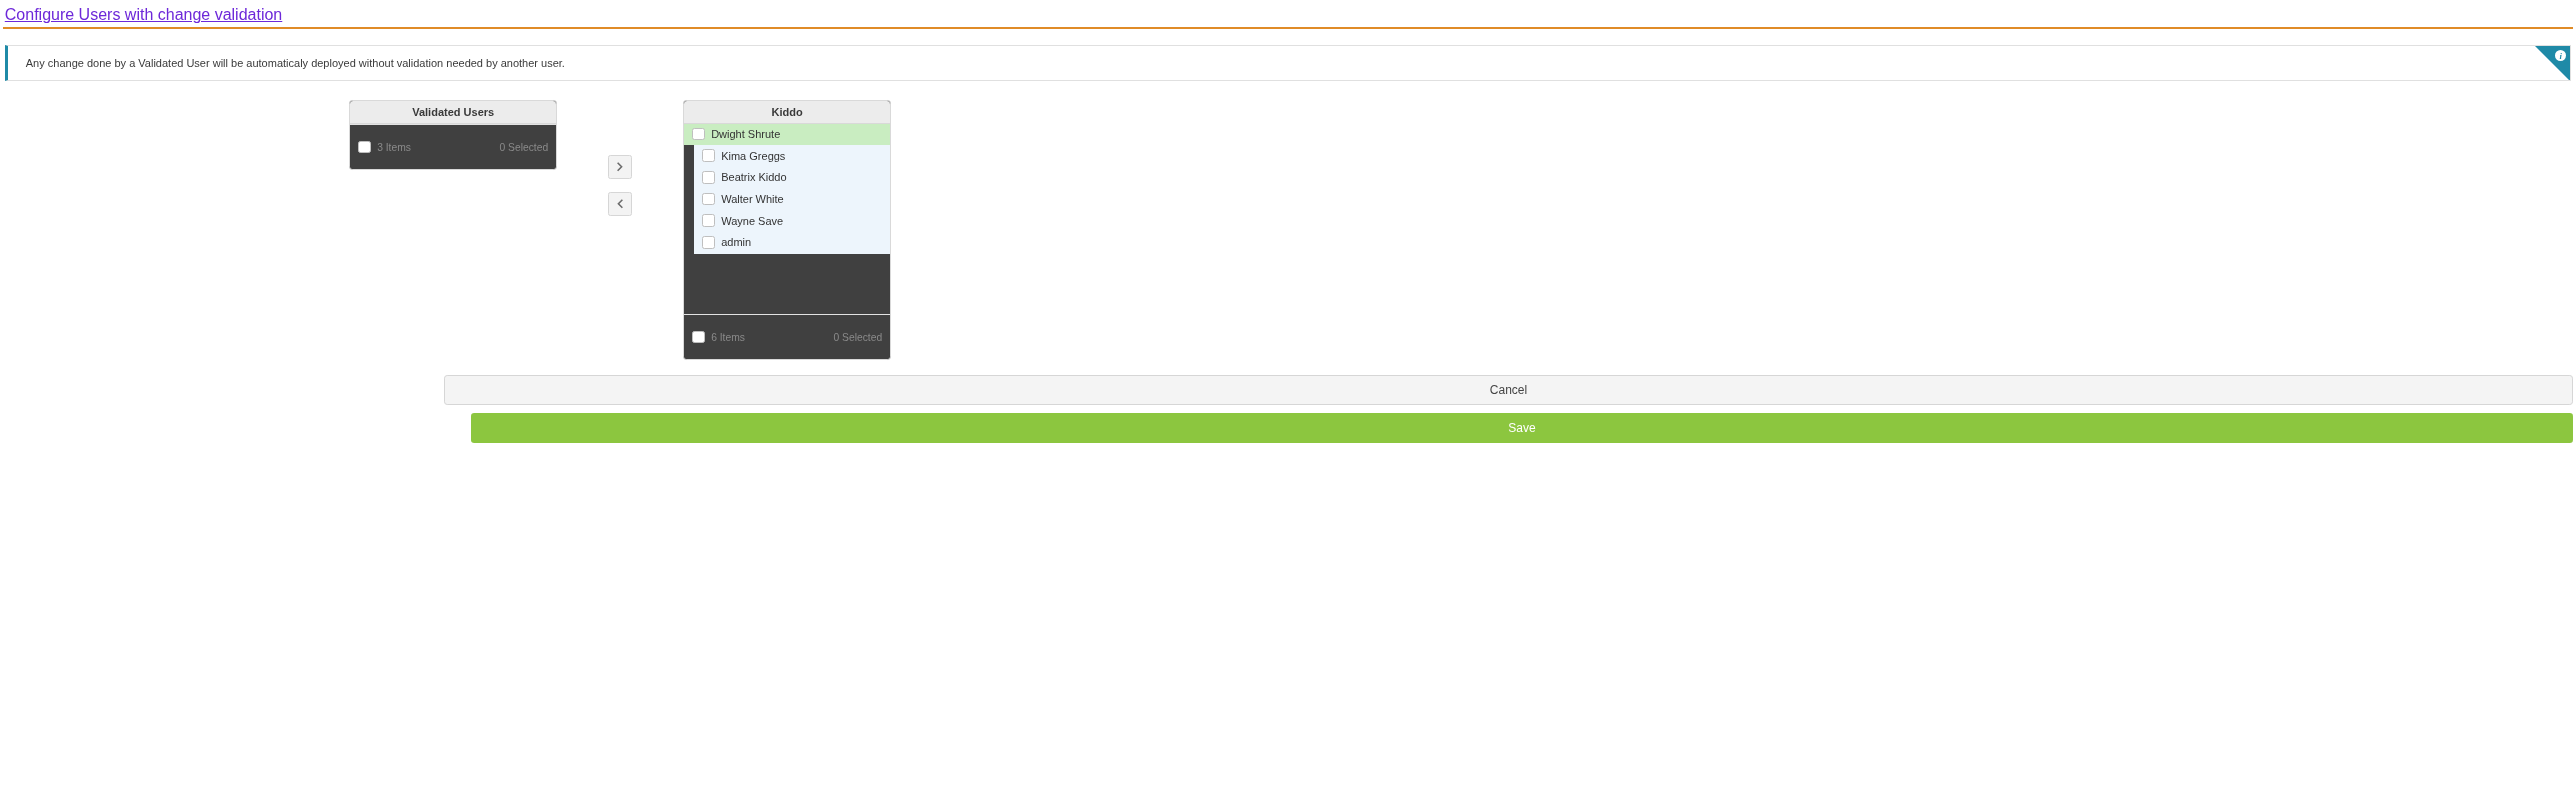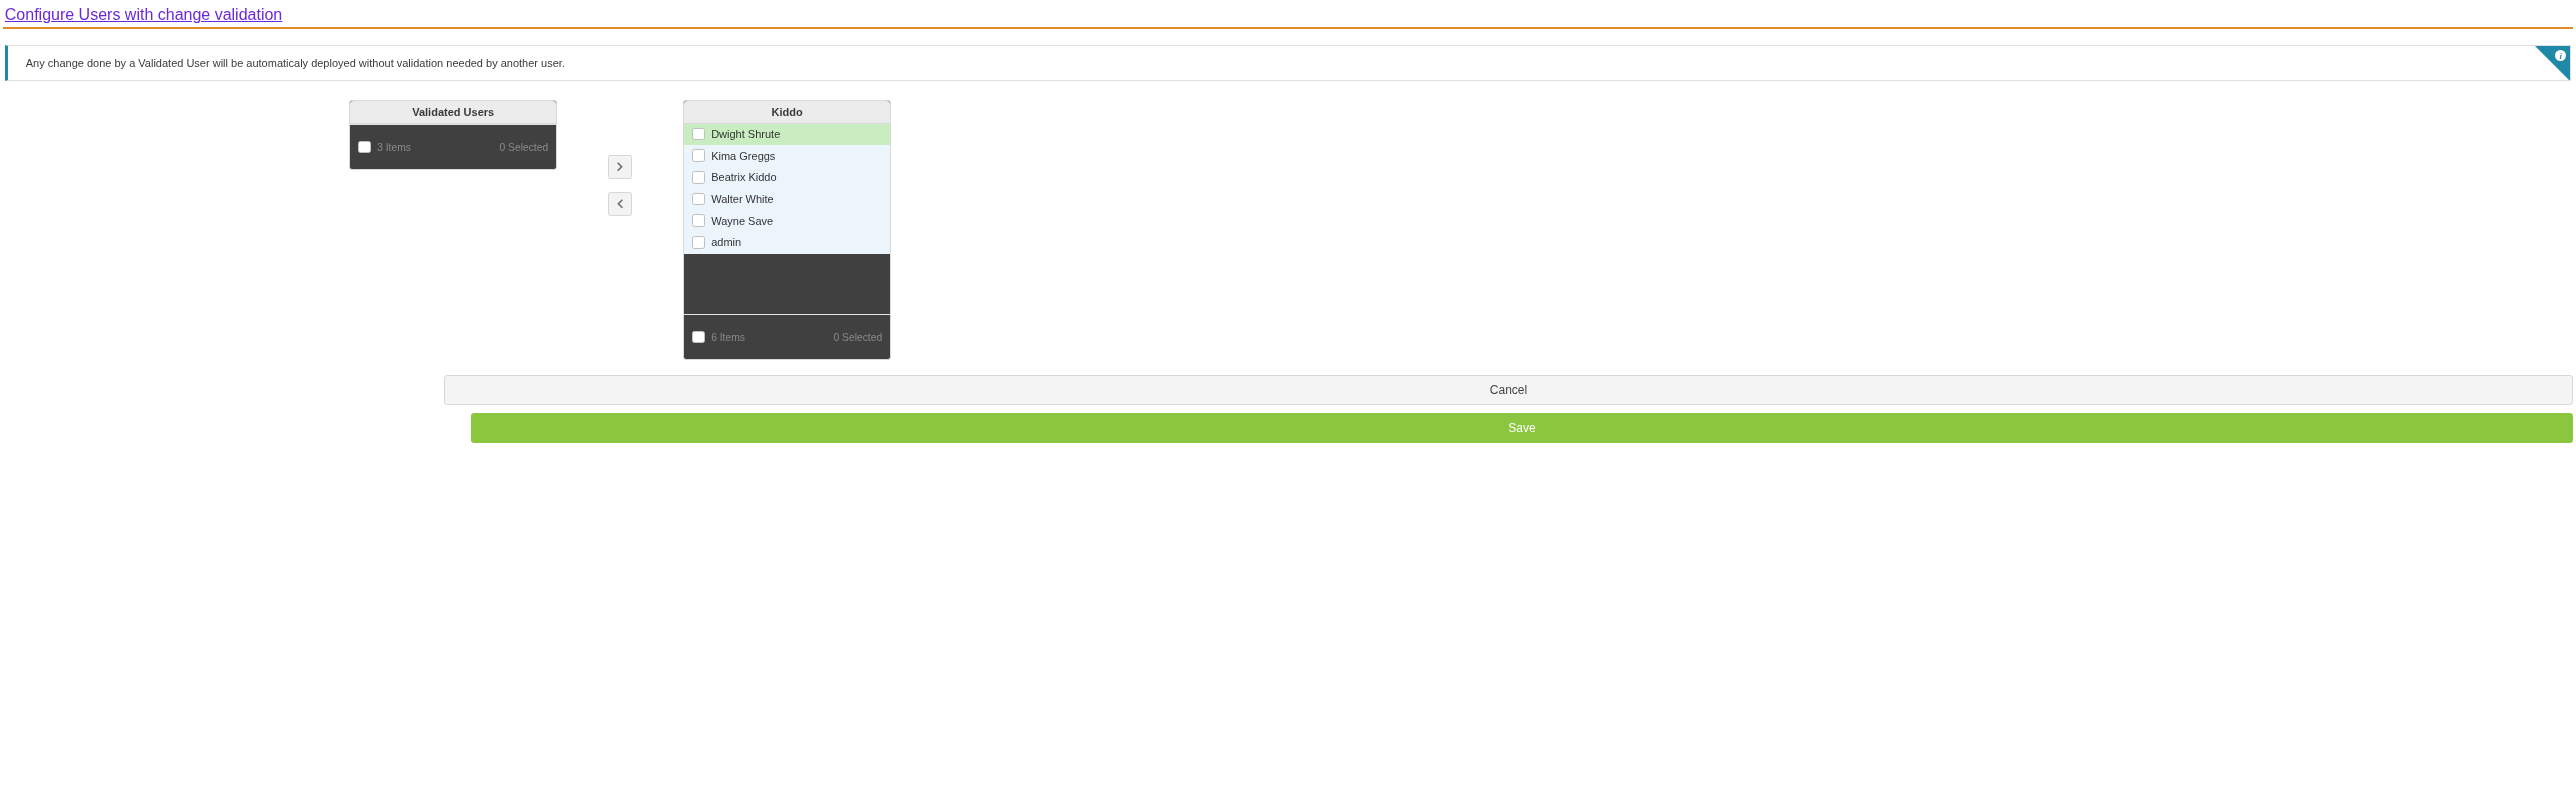--- a/index.html
+++ b/index.html
@@ -94,21 +94,21 @@
       display: flex;
       align-items: center;
       gap: 6.3px;
       padding: 4px 8px;
       font-size: 11px;
       color: #333;
       cursor: pointer;
       border-bottom: 0.8px solid rgba(0,0,0,0);
     }
     .list-item.hl-green { background: #c9edc1; }
-    .list-item.hl-blue  { background: #edf5fc; }
+    .list-item.hl-blue  { background: #edf5fc; margin-left: 10px; }
     .checkbox {
       width: 12.7px;
       height: 12.7px;
       border: 0.8px solid #bfbfbf;
       border-radius: 2.4px;
       background: #fff;
       flex-shrink: 0;
     }
     .list-footer {
       border-top: 0.8px solid #e3e3e3;

